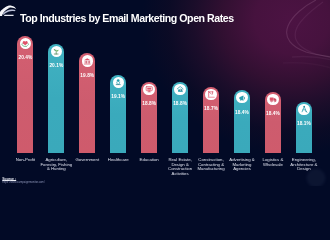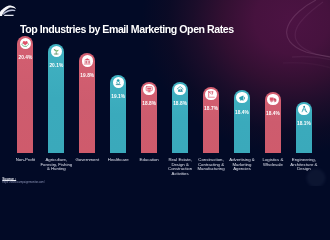--- a/index.html
+++ b/index.html
@@ -7,21 +7,21 @@
        font-family:"Liberation Sans",sans-serif;-webkit-font-smoothing:antialiased;}
   .slide{position:relative;width:330px;height:186px;overflow:hidden;background:#020a26;}
   .bg-glow{position:absolute;inset:0;
     background:
       radial-gradient(ellipse 150px 135px at 292px 20px, rgba(76,19,67,1) 0%, rgba(70,18,62,1) 25%, rgba(52,16,50,0.95) 47%, rgba(33,14,43,0.8) 66%, rgba(18,11,37,0.55) 83%, rgba(3,10,38,0) 100%);
   }
   .bg-swoosh{position:absolute;inset:0;opacity:.8;filter:blur(0.7px);}
   .corner-circle{position:absolute;left:307px;top:169px;width:18px;height:18px;border-radius:50%;
       background:rgba(205,218,255,.055);box-shadow:0 0 3px 1px rgba(205,218,255,.04);filter:blur(1.1px);}
   .logo{position:absolute;left:-1px;top:2.6px;width:17.5px;height:13.6px;}
-  .title{position:absolute;left:20px;top:23px;font-size:10.6px;font-weight:700;color:#ffffff;
+  .title{position:absolute;left:20px;top:12px;font-size:10.6px;font-weight:700;color:#ffffff;
       letter-spacing:-0.45px;white-space:nowrap;}
 
   .bar{position:absolute;width:16px;border-radius:8px 8px 0 0;}
   .bar.pink{background:linear-gradient(180deg,#d45f71 0%,#cd5c6e 50%,#cf5b6c 100%);}
   .bar.teal{background:linear-gradient(180deg,#41b2c2 0%,#3aaabc 50%,#3aa9bb 100%);}
   .iconwrap{position:absolute;width:11.4px;height:11.4px;border-radius:50%;background:#ffffff;
       display:flex;align-items:center;justify-content:center;}
   .iconwrap svg{display:block;}
   .pct{position:absolute;width:30px;text-align:center;font-size:4.8px;font-weight:700;color:#ffffff;
       letter-spacing:.05px;}

